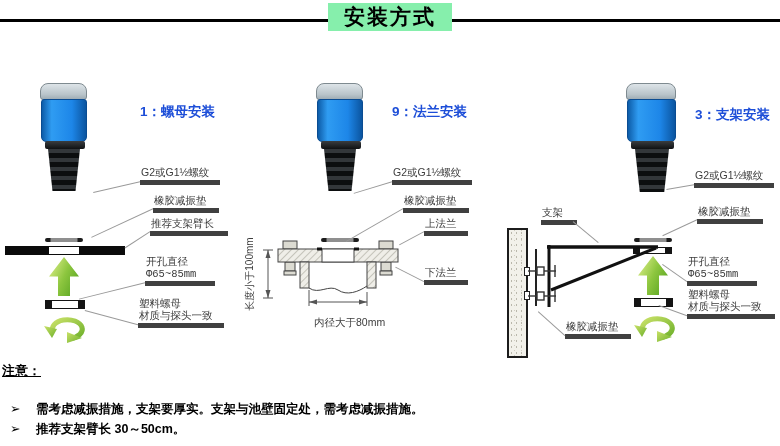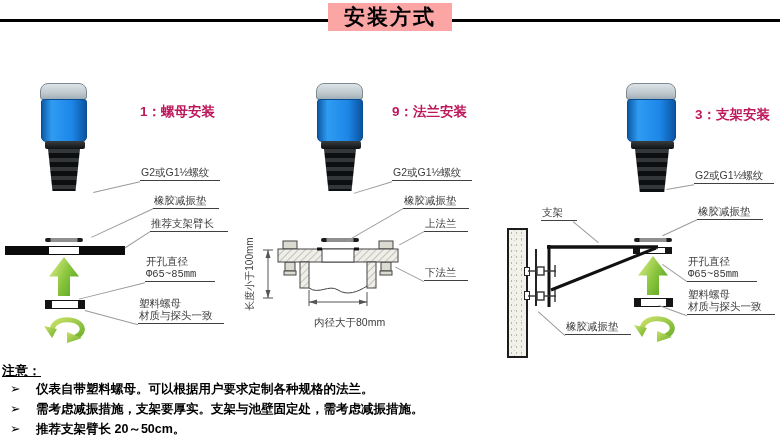--- a/index.html
+++ b/index.html
@@ -1,21 +1,21 @@
 <!DOCTYPE html>
 <html><head>
 <meta charset="utf-8">
 <style>
   html,body{margin:0;padding:0;background:#fff;}
   .page{position:relative;width:780px;height:446px;background:#fff;overflow:hidden;
         font-family:"Liberation Sans","DejaVu Sans",sans-serif;color:#222;}
   
   .rule{position:absolute;left:0;top:19px;width:780px;height:3px;background:#000;}
   .page-title{position:absolute;top:3px;left:50%;transform:translateX(-50%);
-        background:#fca5a5;padding:0 16px;font-size:21px;font-weight:bold;color:#000;
+        background:#86efac;padding:0 16px;font-size:21px;font-weight:bold;color:#000;
         letter-spacing:2px;z-index:2;white-space:nowrap;}
   .intro{position:absolute;left:3px;top:38px;font-size:12.5px;font-weight:bold;color:#000;white-space:nowrap;}
   
   .cap{position:absolute;background:linear-gradient(180deg,#dde4e8,#b9c4ca 70%,#9fadb5);
        border:1px solid #7e8a90;border-radius:8px 8px 3px 3px;box-sizing:border-box;}
   .sbody{position:absolute;background:linear-gradient(90deg,#0d5ca8,#2f9cf2 22%,#1d86e8 68%,#0b55a0);
        border:1px solid #0a4c92;border-radius:3px 3px 5px 5px;box-sizing:border-box;}
   .collar{position:absolute;background:linear-gradient(180deg,#3a3d40,#101214);border-radius:2px;}
   .neck{position:absolute;background:repeating-linear-gradient(180deg,#33373a 0 4px,#0c0e0f 4px 9px);
        clip-path:polygon(0 0,100% 0,86% 100%,14% 100%);}
@@ -26,24 +26,24 @@
        clip-path:polygon(50% 0,100% 50%,70% 50%,70% 100%,30% 100%,30% 50%,0 50%);}
   
   .padbar{position:absolute;height:4px;border-radius:2px;
        background:linear-gradient(90deg,#1c1c1c 0 13%,#8f8f8f 16% 84%,#1c1c1c 87%);}
   .plate{position:absolute;background:#0b0b0b;}
   .plate-gap{position:absolute;background:#fff;border-top:1.5px solid #0b0b0b;border-bottom:1.5px solid #0b0b0b;box-sizing:border-box;}
   .nutbar{position:absolute;border:1.5px solid #141414;box-sizing:border-box;
        background:linear-gradient(90deg,#141414 0 16%,#fff 16% 84%,#141414 84%);}
   
   .lbl{position:absolute;font-size:10.5px;line-height:1.2;color:#3c3c3c;
-       border-bottom:1px solid #404040;padding:0 3px 1px 1px;white-space:nowrap;}
+       border-bottom:5px solid #404040;padding:0 3px 1px 1px;white-space:nowrap;}
   .lbl .l2{display:block;font-family:Liberation Mono, monospace;}
   .leader{position:absolute;height:1.2px;background:#9a9a9a;transform-origin:0 50%;}
-  .ptitle{position:absolute;font-size:13.5px;font-weight:bold;color:#be185d;white-space:nowrap;}
+  .ptitle{position:absolute;font-size:13.5px;font-weight:bold;color:#1d4ed8;white-space:nowrap;}
   
   .wall{position:absolute;border:2px solid #1c1c1c;box-sizing:border-box;background-color:#f2f1ea;
        background-image:radial-gradient(#b9b7ab 0.8px,transparent 0.9px),radial-gradient(#cfcdc1 0.8px,transparent 0.9px);
        background-size:5px 6px,7px 5px;background-position:0 0,2px 3px;}
   .notch{position:absolute;background:#fff;border:1.2px solid #222;box-sizing:border-box;}
   .vlabel{position:absolute;font-size:10px;color:#3c3c3c;white-space:nowrap;text-align:center;
        transform:rotate(-90deg);}
   .dimtext{position:absolute;font-size:10.5px;color:#3c3c3c;white-space:nowrap;}
   
   .note-head{position:absolute;left:2px;top:362px;font-size:13px;font-weight:bold;color:#000;text-decoration:underline;}
@@ -225,23 +225,20 @@
     <div class="lbl" style="left:687px;top:288px;width:84px">
       <span>塑料螺母</span>
       <span class="l2">材质与探头一致</span>
     </div>
     <div class="leader" style="left:687px;top:315px;width:30px;transform:rotate(200deg)"></div>
     <div class="lbl" style="left:565px;top:320px;width:62px">橡胶减振垫</div>
     <div class="leader" style="left:565px;top:335px;width:36px;transform:rotate(222deg)"></div>
   </div>
 
   <div class="note-head">注意：</div>
-  <div class="note-item" style="top:381px">
-    <span class="bullet">➢</span><span>仪表自带塑料螺母。可以根据用户要求定制各种规格的法兰。</span>
-  </div>
   <div class="note-item" style="top:401px">
     <span class="bullet">➢</span><span>需考虑减振措施，支架要厚实。支架与池壁固定处，需考虑减振措施。</span>
   </div>
   <div class="note-item" style="top:421px">
-    <span class="bullet">➢</span><span>推荐支架臂长 20～50cm。</span>
+    <span class="bullet">➢</span><span>推荐支架臂长 30～50cm。</span>
   </div>
 
 </div>
 
 </body></html>

